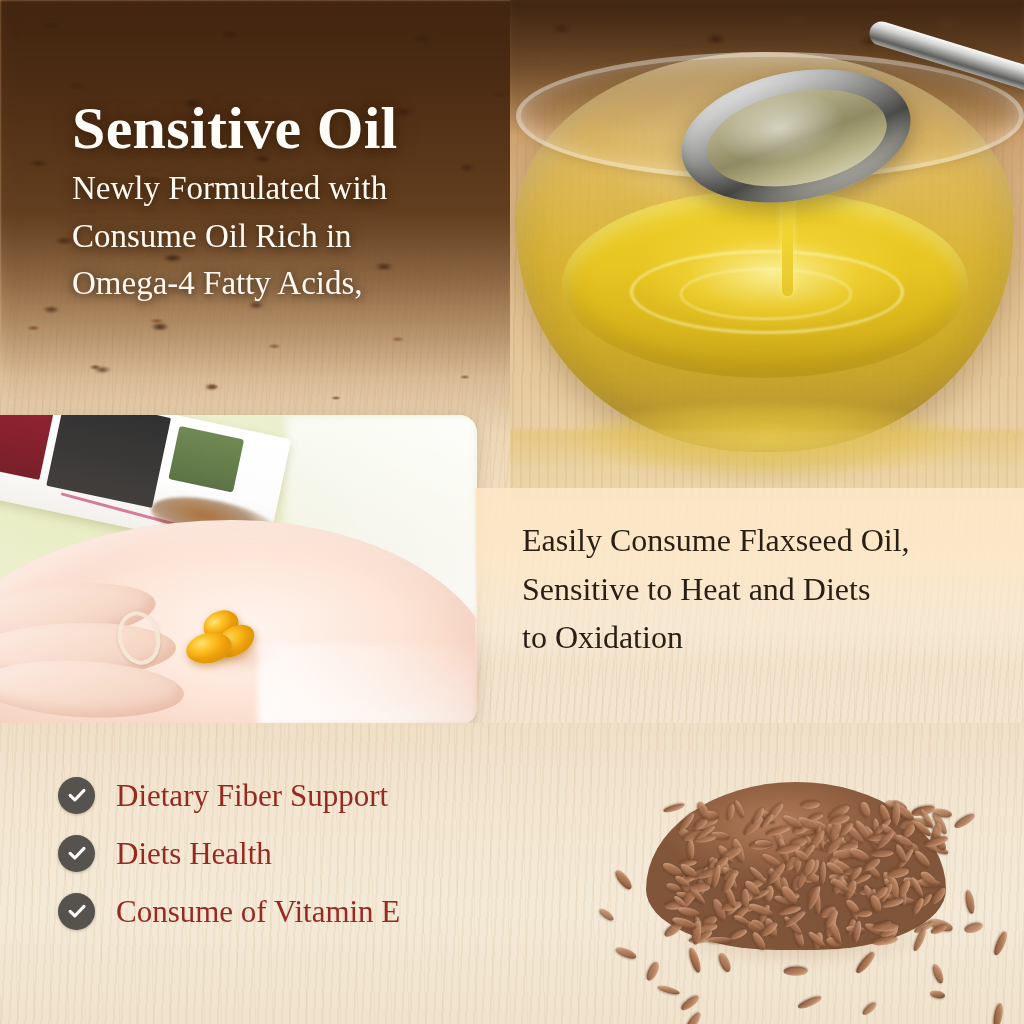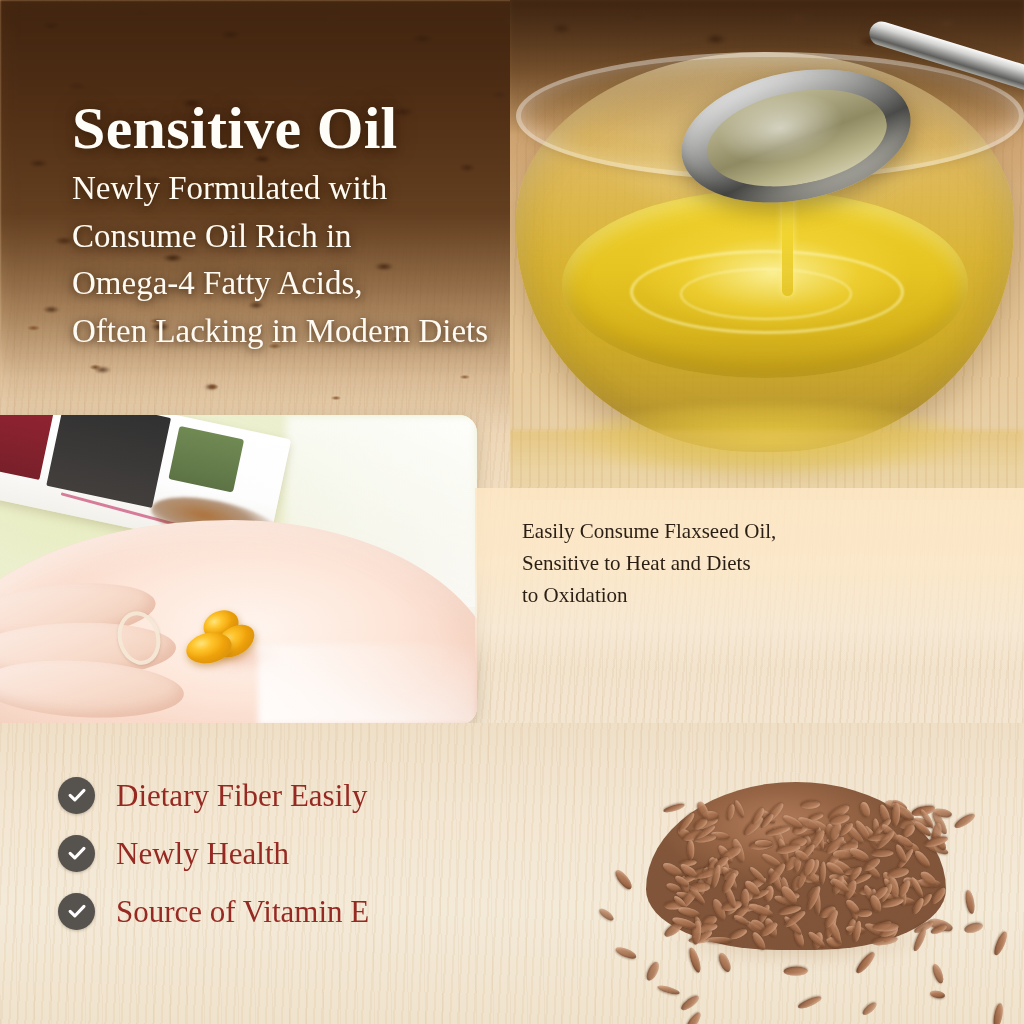--- a/index.html
+++ b/index.html
@@ -346,21 +346,21 @@
   }
   .subhead{
     position:absolute;left:72px;top:165px;width:560px;
     font-size:33px;line-height:1.44;color:#fffaf2;
     text-shadow:0 2px 7px rgba(45,24,8,.66), 0 0 16px rgba(45,24,8,.40);
   }
   .subhead div{white-space:nowrap;}
 
   .midtext{
     position:absolute;left:522px;top:516px;width:490px;
-    font-size:21px;line-height:1.52;color:#2a1f14;
+    font-size:32px;line-height:1.52;color:#2a1f14;
   }
   .midtext div{white-space:nowrap;}
 
   .benefits{
     position:absolute;left:58px;top:766px;width:560px;
   }
   .benefit-row{
     display:flex;align-items:center;height:58px;
   }
   .check-circle{
@@ -697,54 +697,53 @@
   </div>
 
   <div class="cream-panel"></div>
 
   <h1 class="headline">Sensitive Oil</h1>
 
   <div class="subhead">
     <div>Newly Formulated with</div>
     <div>Consume Oil Rich in</div>
     <div>Omega-4 Fatty Acids,</div>
-    <div>Often Lacking in Modern Diets</div>
   </div>
 
   <div class="midtext">
     <div>Easily Consume Flaxseed Oil,</div>
     <div>Sensitive to Heat and Diets</div>
     <div>to Oxidation</div>
   </div>
 
   <div class="benefits">
 
 
     <div class="benefit-row">
       <span class="check-circle">
         <svg width="22" height="22" viewBox="0 0 24 24" aria-hidden="true">
           <path d="M4.5 12.4 L9.6 17.4 L19.6 6.9" fill="none" stroke="#ffffff" stroke-width="3.4" stroke-linecap="round" stroke-linejoin="round"></path>
         </svg>
       </span>
-      <span class="benefit-label">Dietary Fiber Easily</span>
+      <span class="benefit-label">Dietary Fiber Support</span>
     </div>
 
     <div class="benefit-row">
       <span class="check-circle">
         <svg width="22" height="22" viewBox="0 0 24 24" aria-hidden="true">
           <path d="M4.5 12.4 L9.6 17.4 L19.6 6.9" fill="none" stroke="#ffffff" stroke-width="3.4" stroke-linecap="round" stroke-linejoin="round"></path>
         </svg>
       </span>
-      <span class="benefit-label">Newly Health</span>
+      <span class="benefit-label">Diets Health</span>
     </div>
 
     <div class="benefit-row">
       <span class="check-circle">
         <svg width="22" height="22" viewBox="0 0 24 24" aria-hidden="true">
           <path d="M4.5 12.4 L9.6 17.4 L19.6 6.9" fill="none" stroke="#ffffff" stroke-width="3.4" stroke-linecap="round" stroke-linejoin="round"></path>
         </svg>
       </span>
-      <span class="benefit-label">Source of Vitamin E</span>
+      <span class="benefit-label">Consume of Vitamin E</span>
     </div>
 
   </div>
 
 </div>
 
 </body></html>

